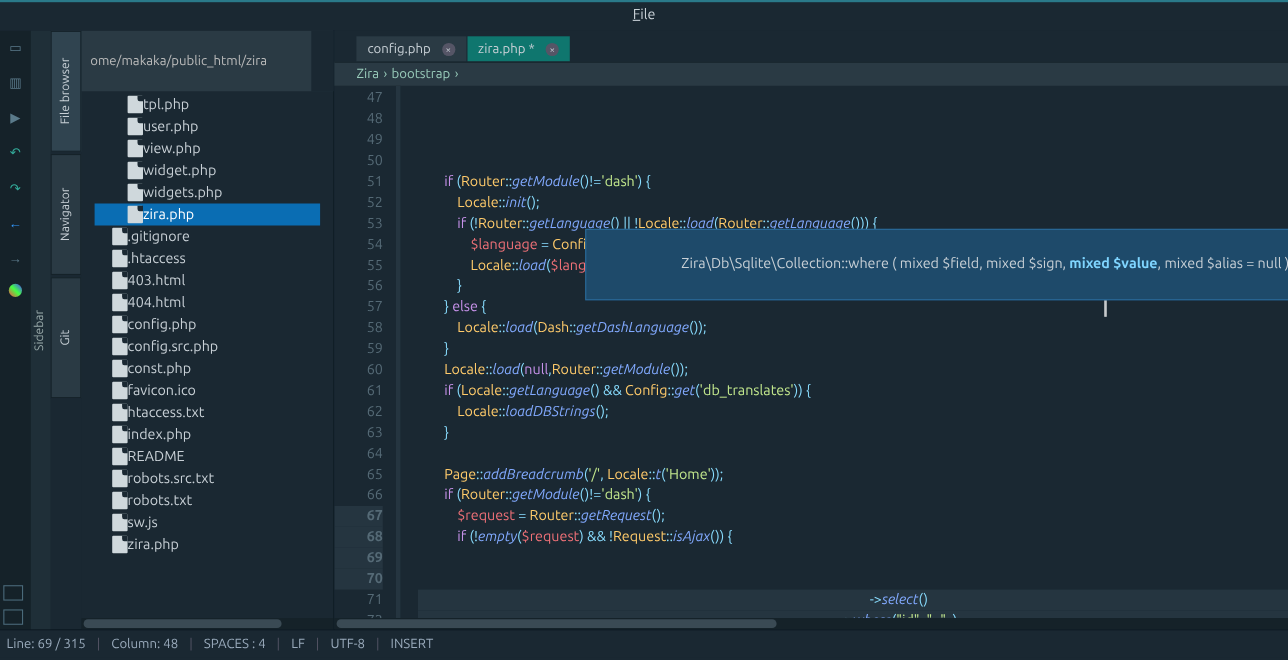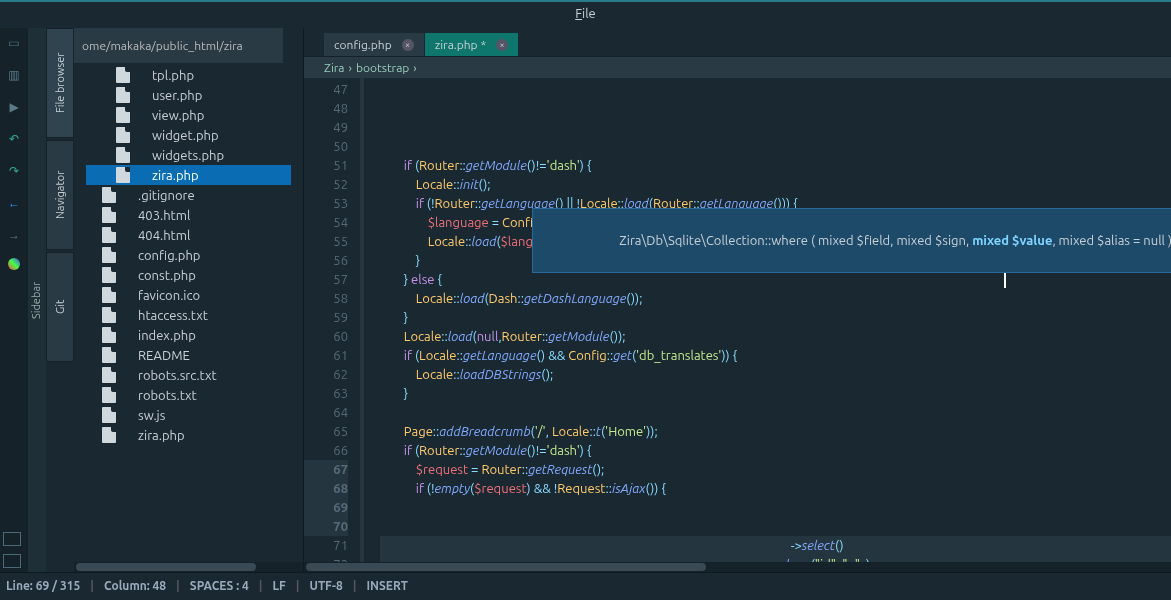--- a/index.html
+++ b/index.html
@@ -8,23 +8,23 @@
 .menubar span { padding:4px 12px; cursor:pointer; }
 .menubar span u { text-decoration:underline; }
 .main { display:flex; height:544px; }
 .sidebar-icons { width:28px; background:#152229; display:flex; flex-direction:column; align-items:center; padding-top:6px; gap:14px; }
 .sidebar-icons div { width:18px; height:18px; display:flex; align-items:center; justify-content:center; color:#5a7a8a; font-size:12px; cursor:pointer; }
 .sidebar-vert { width:18px; background:#1f2f38; writing-mode:vertical-rl; text-align:center; font-size:11px; padding:6px 2px; transform:rotate(180deg); color:#9aa; }
 .sidebar-col { width:28px; display:flex; flex-direction:column; }
 .panel-tab { background:#2a3a44; height:110px; writing-mode:vertical-rl; transform:rotate(180deg); display:flex; align-items:center; justify-content:center; font-size:11px; border:1px solid #152229; margin-bottom:2px; cursor:pointer; }
 .panel-tab.active { background:#304450; }
 .filebrowser { width:230px; background:#1a2832; border-right:1px solid #0d1a22; display:flex; flex-direction:column; }
-.path-bar { background:#2a3a44; padding:11px 8px; font-size:12px; color:#bbb; border-right:20px solid #1a2832; overflow:hidden; white-space:nowrap; }
+.path-bar { background:#2a3a44; padding:21px 8px; font-size:12px; color:#bbb; border-right:20px solid #1a2832; overflow:hidden; white-space:nowrap; }
 .tree { flex:1; overflow:auto; padding-top:2px; }
-.tree-item { display:flex; align-items:center; padding:2px 0 2px 28px; font-size:13px; gap:22px; cursor:pointer; }
+.tree-item { display:flex; align-items:center; padding:2px 0 2px 28px; font-size:13px; gap:0; cursor:pointer; }
 .tree-item.l2 { padding-left:42px; }
 .tree-item.selected { background:#0a6db3; color:#fff; margin:0 12px; padding-left:30px; }
 .tree-item.l2.selected { padding-left:30px; }
 .file-icon { width:14px; height:16px; background:#cfd8dc; border-radius:1px; position:relative; display:inline-block; }
 .file-icon::after { content:''; position:absolute; top:0; right:0; width:5px; height:5px; background:#1a2832; border-bottom-left-radius:2px; }
 .editor-area { flex:1; display:flex; flex-direction:column; background:#1a2832; min-width:0; }
 .tabs { height:28px; display:flex; align-items:flex-end; background:#1a2832; padding-left:20px; }
 .tab { display:flex; align-items:center; padding:5px 10px; background:#2a3a44; margin-right:1px; gap:10px; cursor:pointer; font-size:12px; }
 .tab.active { background:#0f766e; }
 .tab-close { width:12px; height:12px; border-radius:50%; background:#556; display:flex; align-items:center; justify-content:center; font-size:9px; cursor:pointer; }
@@ -39,21 +39,21 @@
 .fn { color:#82aaff;font-style:italic; }
 .cls { color:#ffcb6b; }
 .op { color:#89ddff; }
 .str { color:#c3e88d; }
 .var { color:#f07178; }
 .pn { color:#89ddff; }
 .const { color:#ffcb6b; }
 .tooltip { position:absolute; top:130px; left:168px; background:#1e4a6a; border:1px solid #2a6a9a; padding:3px 8px; font-family:Consolas,monospace; font-size:13px; z-index:5; }
 .tooltip .tbold { color:#7fd5ff; font-weight:bold; }
 .text-cursor { position:absolute; top:192px; left:640px; width:1px; height:18px; border-left:1px solid #fff; border-right:1px solid #fff; }
-.statusbar { height:26px; background:#1a2832; border-top:1px solid #0d1a22; display:flex; align-items:center; padding:0 6px; font-size:12px; color:#9ab; gap:4px;font-weight:bold; }
+.statusbar { height:26px; background:#1a2832; border-top:1px solid #0d1a22; display:flex; align-items:center; padding:0 6px; font-size:12px; color:#9ab; gap:4px; }
 .statusbar .sep { color:#556; margin:0 6px; }
 .sb-icons { position:absolute; left:3px; bottom:32px; display:flex; flex-direction:column; gap:8px; }
 .sb-icons div { width:18px; height:14px; border:1px solid #4a6a7a; cursor:pointer; }
 .hscroll { height:10px; background:#152229; position:relative; }
 .hscroll .thumb { position:absolute; top:1px; height:8px; background:#3a4a54; border-radius:4px; }
 </style>
 </head>
 <body>
 
 <div class="menubar">
@@ -111,29 +111,37 @@
         <div class="tree-item l2 selected">
           <span class="file-icon"></span>
           <span>zira.php</span>
         </div>
         <div class="tree-item">
           <span class="file-icon"></span>
           <span>.gitignore</span>
         </div>
         <div class="tree-item">
           <span class="file-icon"></span>
+          <span>.htaccess</span>
+        </div>
+        <div class="tree-item">
+          <span class="file-icon"></span>
           <span>403.html</span>
         </div>
         <div class="tree-item">
           <span class="file-icon"></span>
           <span>404.html</span>
         </div>
         <div class="tree-item">
           <span class="file-icon"></span>
           <span>config.php</span>
+        </div>
+        <div class="tree-item">
+          <span class="file-icon"></span>
+          <span>config.src.php</span>
         </div>
         <div class="tree-item">
           <span class="file-icon"></span>
           <span>const.php</span>
         </div>
         <div class="tree-item">
           <span class="file-icon"></span>
           <span>favicon.ico</span>
         </div>
         <div class="tree-item">

